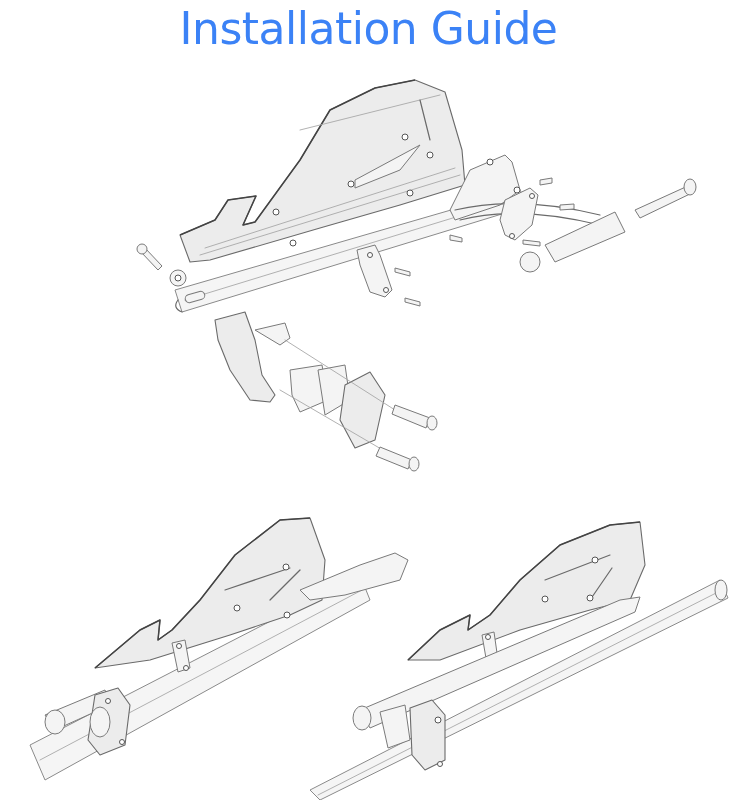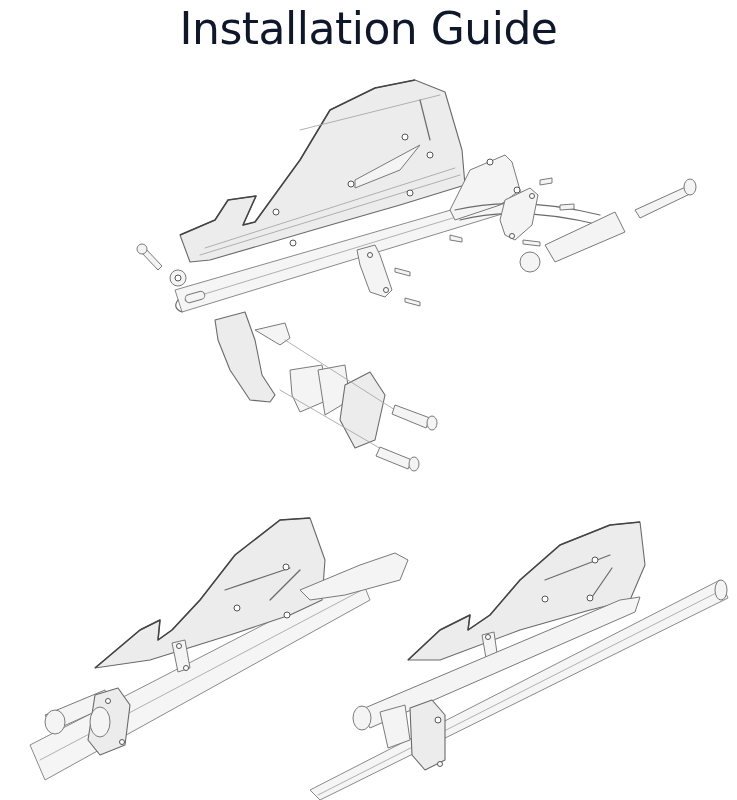--- a/index.html
+++ b/index.html
@@ -1,19 +1,19 @@
 <!DOCTYPE html>
 <html><head>
 <meta charset="utf-8">
 <style>
   html, body { margin: 0; padding: 0; background: #ffffff; }
   body { width: 737px; height: 800px; position: relative; overflow: hidden;
          font-family: "DejaVu Sans", "Liberation Sans", sans-serif; }
   .title { position: absolute; left: 0; top: 0; width: 737px; height: 62px;
-           text-align: center; font-size: 44px; line-height: 58px; color: #0f172a;
+           text-align: center; font-size: 44px; line-height: 58px; color: #3b82f6;
            font-weight: 500; letter-spacing: -0.5px; }
   svg { position: absolute; left: 0; top: 0; }
   .ln { fill: none; stroke: #6a6a6a; stroke-width: 1.2; stroke-linejoin: round; stroke-linecap: round; }
   .lt { fill: none; stroke: #a8a8a8; stroke-width: 0.9; stroke-linecap: round; }
   .dk { fill: none; stroke: #444444; stroke-width: 1.5; stroke-linejoin: round; }
   .sh { fill: #ececec; stroke: #6a6a6a; stroke-width: 1.1; stroke-linejoin: round; }
   .sh2 { fill: #f4f4f4; stroke: #7a7a7a; stroke-width: 1; stroke-linejoin: round; }
   .bar { fill: #f5f5f5; stroke: #8a8a8a; stroke-width: 1; }
   .dot { fill: #ffffff; stroke: #555; stroke-width: 1; }
 </style>

